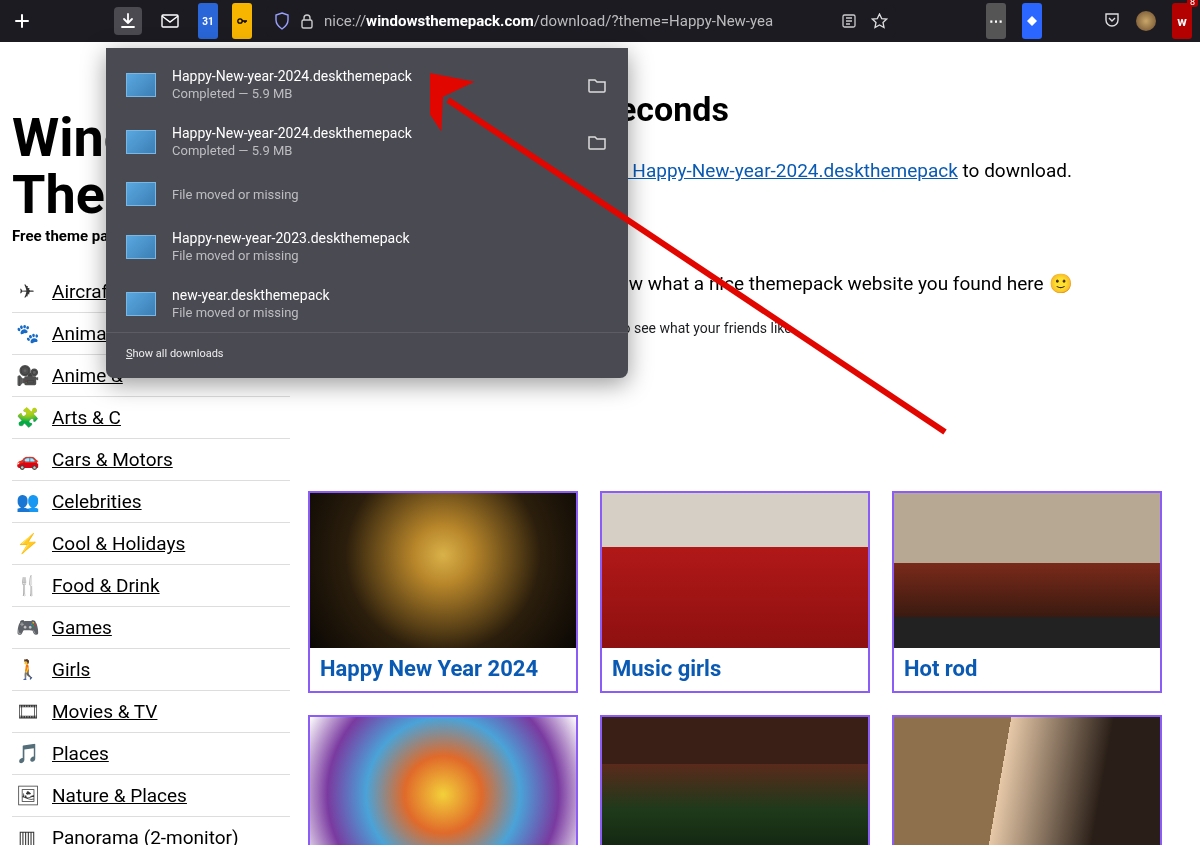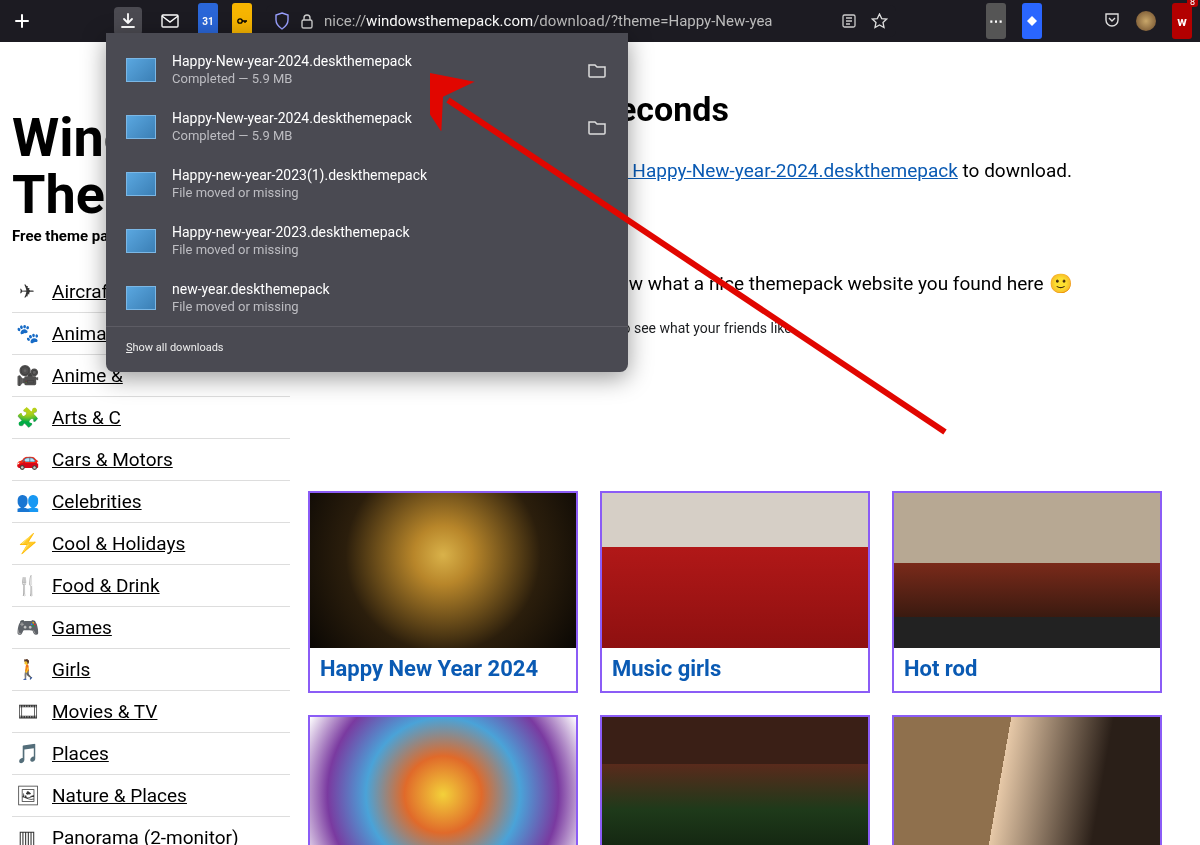--- a/index.html
+++ b/index.html
@@ -45,40 +45,40 @@
     border-radius: 6px;
     display: flex;
     align-items: center;
     padding: 0 8px;
     gap: 10px;
     color: #bbb;
     font-size: 15px;
     max-width: 630px;
   }
   .url-area .url-text { white-space: nowrap; overflow: hidden; }
-  .url-area .url-text .host { color: #fff; }
+  .url-area .url-text .host { color: #fff; font-weight: bold; }
   .right-icons {
     display: flex; align-items: center; gap: 16px; margin-left: auto;
   }
   .badge-count {
     position: relative;
   }
   .badge-count .num {
     position: absolute;
     top: -6px; right: -6px;
     background: #b30000;
     color: #fff;
     font-size: 9px;
     border-radius: 3px;
     padding: 0 3px;
   }
   
   .downloads-panel {
     position: absolute;
-    top: 33px; left: 106px;
+    top: 48px; left: 106px;
     width: 522px;
     background: #4a4a52;
     border-radius: 0 0 8px 8px;
     box-shadow: 0 6px 24px rgba(0,0,0,0.4);
     color: #eee;
     z-index: 100;
     padding: 8px 0;
   }
   .dl-item {
     display: flex;
@@ -298,21 +298,20 @@
     </div>
     <div class="dl-folder">
       <svg width="20" height="16" viewBox="0 0 20 16">
           <path d="M2 3h6l2 2h8v9a1 1 0 01-1 1H3a1 1 0 01-1-1V3z" stroke="#ddd" stroke-width="1.5" fill="none"></path>
         </svg>
     </div>
     </div>
     <div class="dl-item">
     <div class="dl-thumb"></div>
     <div class="dl-texts">
-      <div class="dl-name">Happy-new-year-2023(1).deskthemepack</div>
       <div class="dl-status">File moved or missing</div>
     </div>
     </div>
     <div class="dl-item">
     <div class="dl-thumb"></div>
     <div class="dl-texts">
       <div class="dl-name">Happy-new-year-2023.deskthemepack</div>
       <div class="dl-status">File moved or missing</div>
     </div>
     </div>

